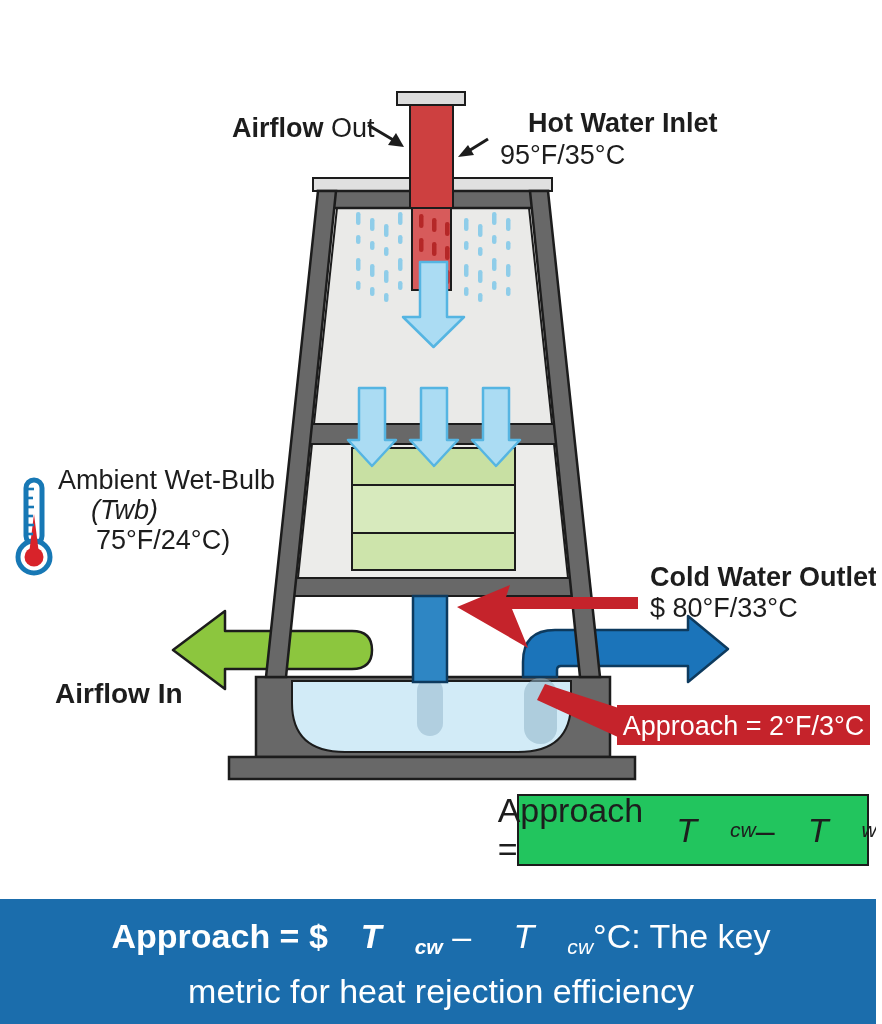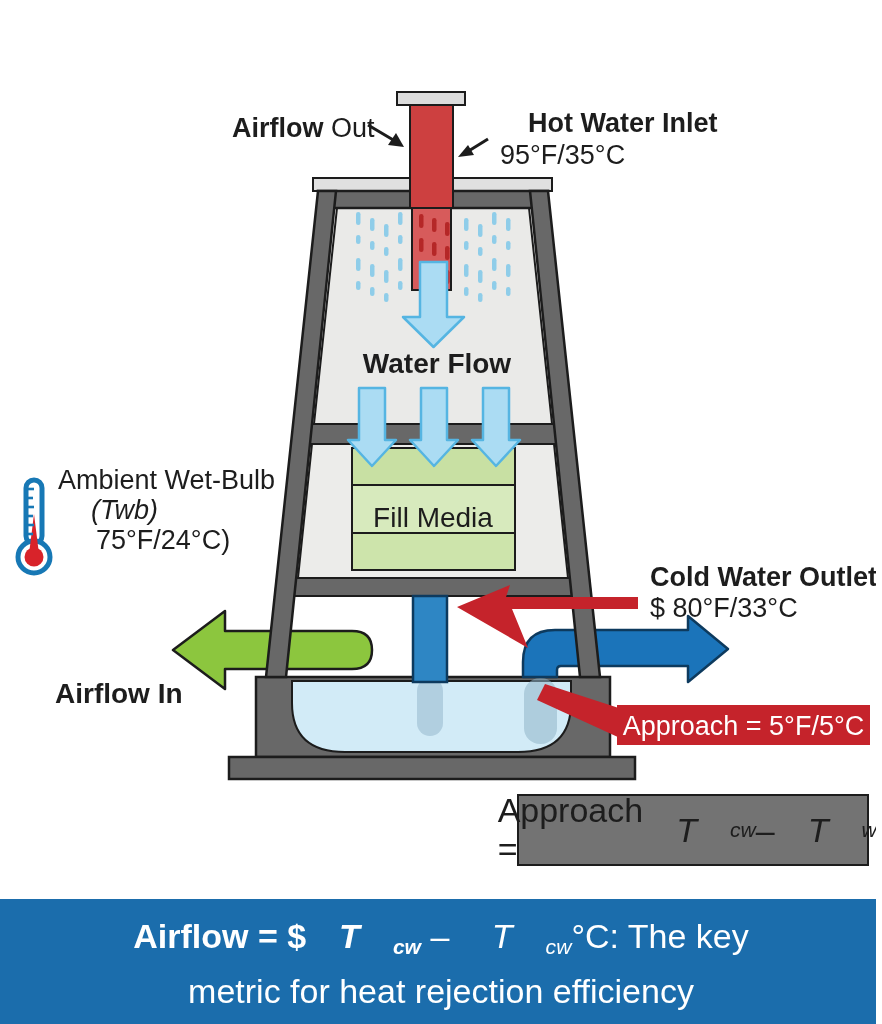--- a/index.html
+++ b/index.html
@@ -6,21 +6,21 @@
   .stage{position:relative;width:876px;height:1024px;background:#ffffff;overflow:hidden;
          font-family:"Liberation Sans","DejaVu Sans",sans-serif;color:#1d1d1d;}
   .stage svg.diagram{position:absolute;left:0;top:0;width:882px;height:1024px;}
   .lbl{position:absolute;white-space:nowrap;line-height:1.12;}
   .b{font-weight:bold;}
   .i{font-style:italic;margin-left:33px;}
   .t27{font-size:27px;}
   .t28{font-size:28px;}
   sub.s{font-size:0.62em;vertical-align:-0.28em;letter-spacing:0;}
   .formula-box{position:absolute;left:517px;top:794px;width:348px;height:68px;
-               background:#737373;border:2.5px solid #1c1c1c;
+               background:#22c55e;border:2.5px solid #1c1c1c;
                display:flex;align-items:center;justify-content:center;font-size:34px;}
   .banner-text{position:absolute;left:617px;top:711px;width:253px;text-align:center;
                font-size:27px;color:#ffffff;}
   .footer{position:absolute;left:0;top:899px;width:882px;height:125px;background:#1b6dac;
           color:#ffffff;text-align:center;padding-top:15px;box-sizing:border-box;}
   .footer .fl{font-size:34px;line-height:45px;}
   .thermo{position:absolute;left:12px;top:476px;width:48px;height:104px;}
 </style>
 </head>
 <body>
@@ -147,44 +147,42 @@
           <line x1="15" y1="58" x2="21" y2="58"></line>
       </g>
     </svg>
   </div>
 
   <div class="lbl t27" style="left:232px;top:113px;"><span class="b">Airflow</span><span> Out</span></div>
 
   <div class="lbl t27 b" style="left:528px;top:108px;">Hot Water Inlet</div>
   <div class="lbl t27" style="left:500px;top:140px;text-align:right;">95°F/35°C</div>
 
-  <div class="lbl t28 b" style="left:437px;top:348px;transform:translateX(-50%);">Water Flow</div>
 
-  <div class="lbl t28" style="left:433px;top:502px;transform:translateX(-50%);">Fill Media</div>
 
   <div class="lbl t27" style="left:58px;top:465px;">
     <div>Ambient Wet-Bulb</div>
     <div class="i">(Twb)</div>
     <div style="padding-left:38px;">75°F/24°C)</div>
   </div>
 
   <div class="lbl t28 b" style="left:55px;top:636px;margin-top:42px;">Airflow In</div>
 
   <div class="lbl t27 b" style="left:650px;top:562px;">Cold Water Outlet</div>
   <div class="lbl t27" style="left:650px;top:593px;">$ 80°F/33°C</div>
 
-  <div class="banner-text">Approach = 5°F/5°C</div>
+  <div class="banner-text">Approach = 2°F/3°C</div>
 
   <div class="formula-box">
     <span>Approach = </span>
       <span class="i">T</span>
       <sub class="s i">cw</sub>
       <span> – </span>
       <span class="i">T</span>
       <sub class="s i">wb</sub>
   </div>
 
   <div class="footer">
-    <div class="fl"><span class="b">Airflow = $</span><span class="b i">T</span><sub class="s b i">cw</sub><span> – </span><span class="i">T</span><sub class="s i">cw</sub><span>°C: The key</span></div>
+    <div class="fl"><span class="b">Approach = $</span><span class="b i">T</span><sub class="s b i">cw</sub><span> – </span><span class="i">T</span><sub class="s i">cw</sub><span>°C: The key</span></div>
     <div class="fl">metric for heat rejection efficiency</div>
   </div>
 
 </div>
 
 </body></html>

